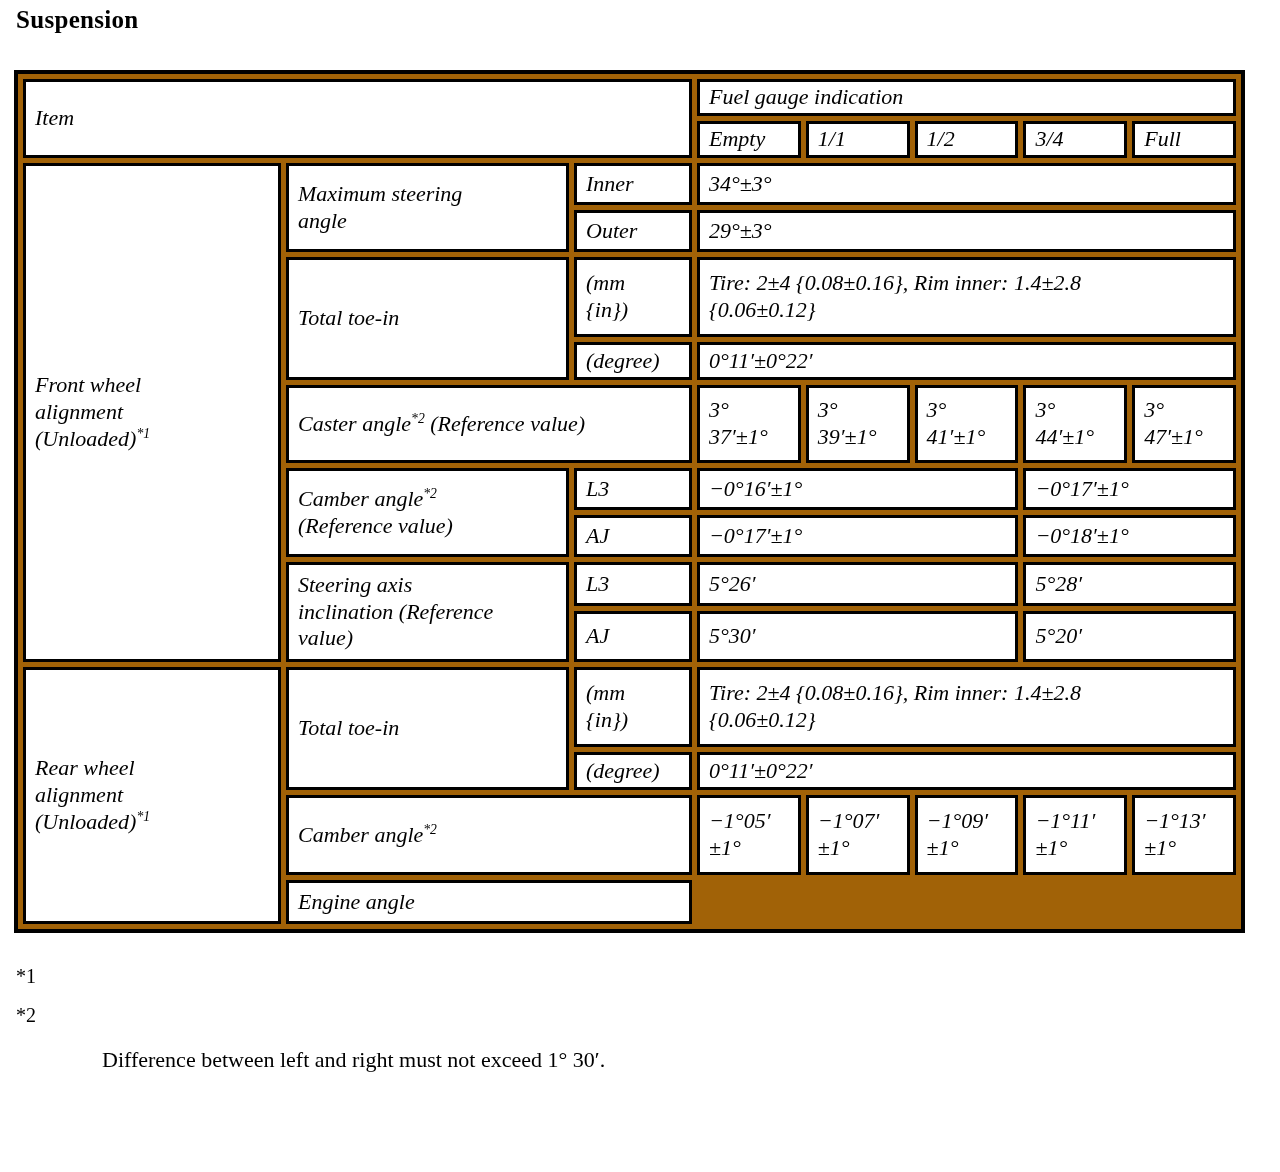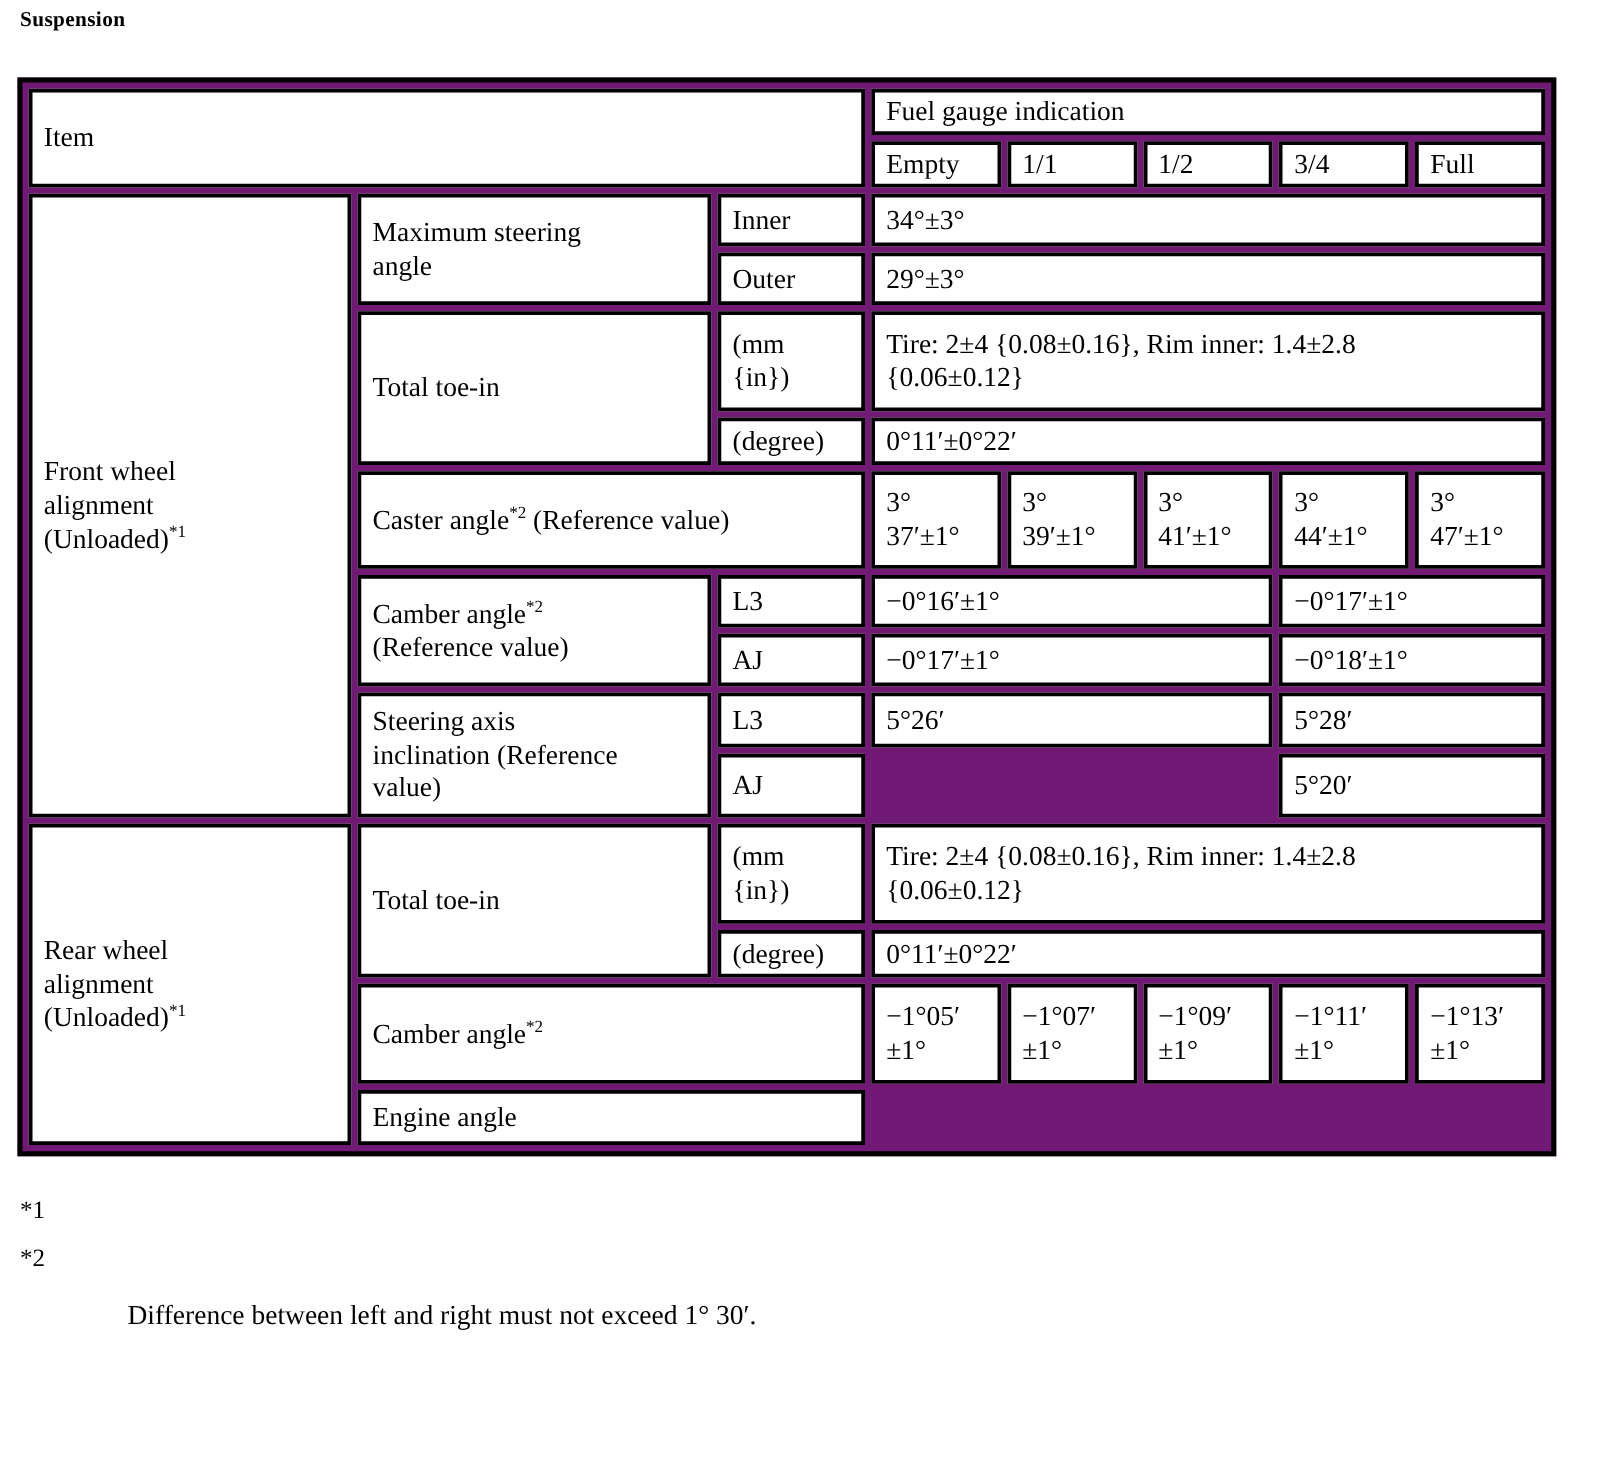--- a/index.html
+++ b/index.html
@@ -10,36 +10,37 @@
     font-family: "Liberation Serif", "DejaVu Serif", serif;
   }
   .page {
     width: 1280px;
     min-height: 1172px;
     box-sizing: border-box;
     padding: 6px 20px 30px 14px;
     background: #ffffff;
   }
   .title {
-    font-size: 17px;
+    font-size: 25px;
     font-weight: bold;
     margin: 0 0 36px 2px;
     letter-spacing: 0.3px;
   }
   
   .spec-table {
     border: 4px solid #000;
-    background: #701a75;
+    background: #a16207;
     width: 1231px;
     box-sizing: border-box;
     padding: 5px;
     display: grid;
     grid-template-columns: 258px 283px 118px repeat(5, 1fr);
     grid-template-rows: 37px 37px 42px 42px 80px 38px 78px 42px 42px 44px 51px 80px 38px 80px 44px;
     gap: 5px;
+    font-style: italic;
   }
   .cell {
     border: 3px solid #000;
     box-sizing: border-box;
     display: flex;
     align-items: center;
     padding: 2px 6px 2px 9px;
     font-size: 22px;
     line-height: 1.22;
     overflow: hidden;
@@ -188,20 +189,23 @@
     </div>
     <div class="cell" style="grid-area:10/4/11/7">
       <div class="txt">5°26′</div>
     </div>
     <div class="cell" style="grid-area:10/7/11/9">
       <div class="txt">5°28′</div>
     </div>
     <div class="cell" style="grid-area:11/3/12/4">
       <div class="txt">AJ</div>
     </div>
+    <div class="cell" style="grid-area:11/4/12/7">
+      <div class="txt">5°30′</div>
+    </div>
     <div class="cell" style="grid-area:11/7/12/9">
       <div class="txt">5°20′</div>
     </div>
 
     <div class="cell" style="grid-area:12/1/16/2">
       <div class="txt"><span>Rear wheel
 alignment
 (Unloaded)</span><sup>*1</sup></div>
     </div>
 

